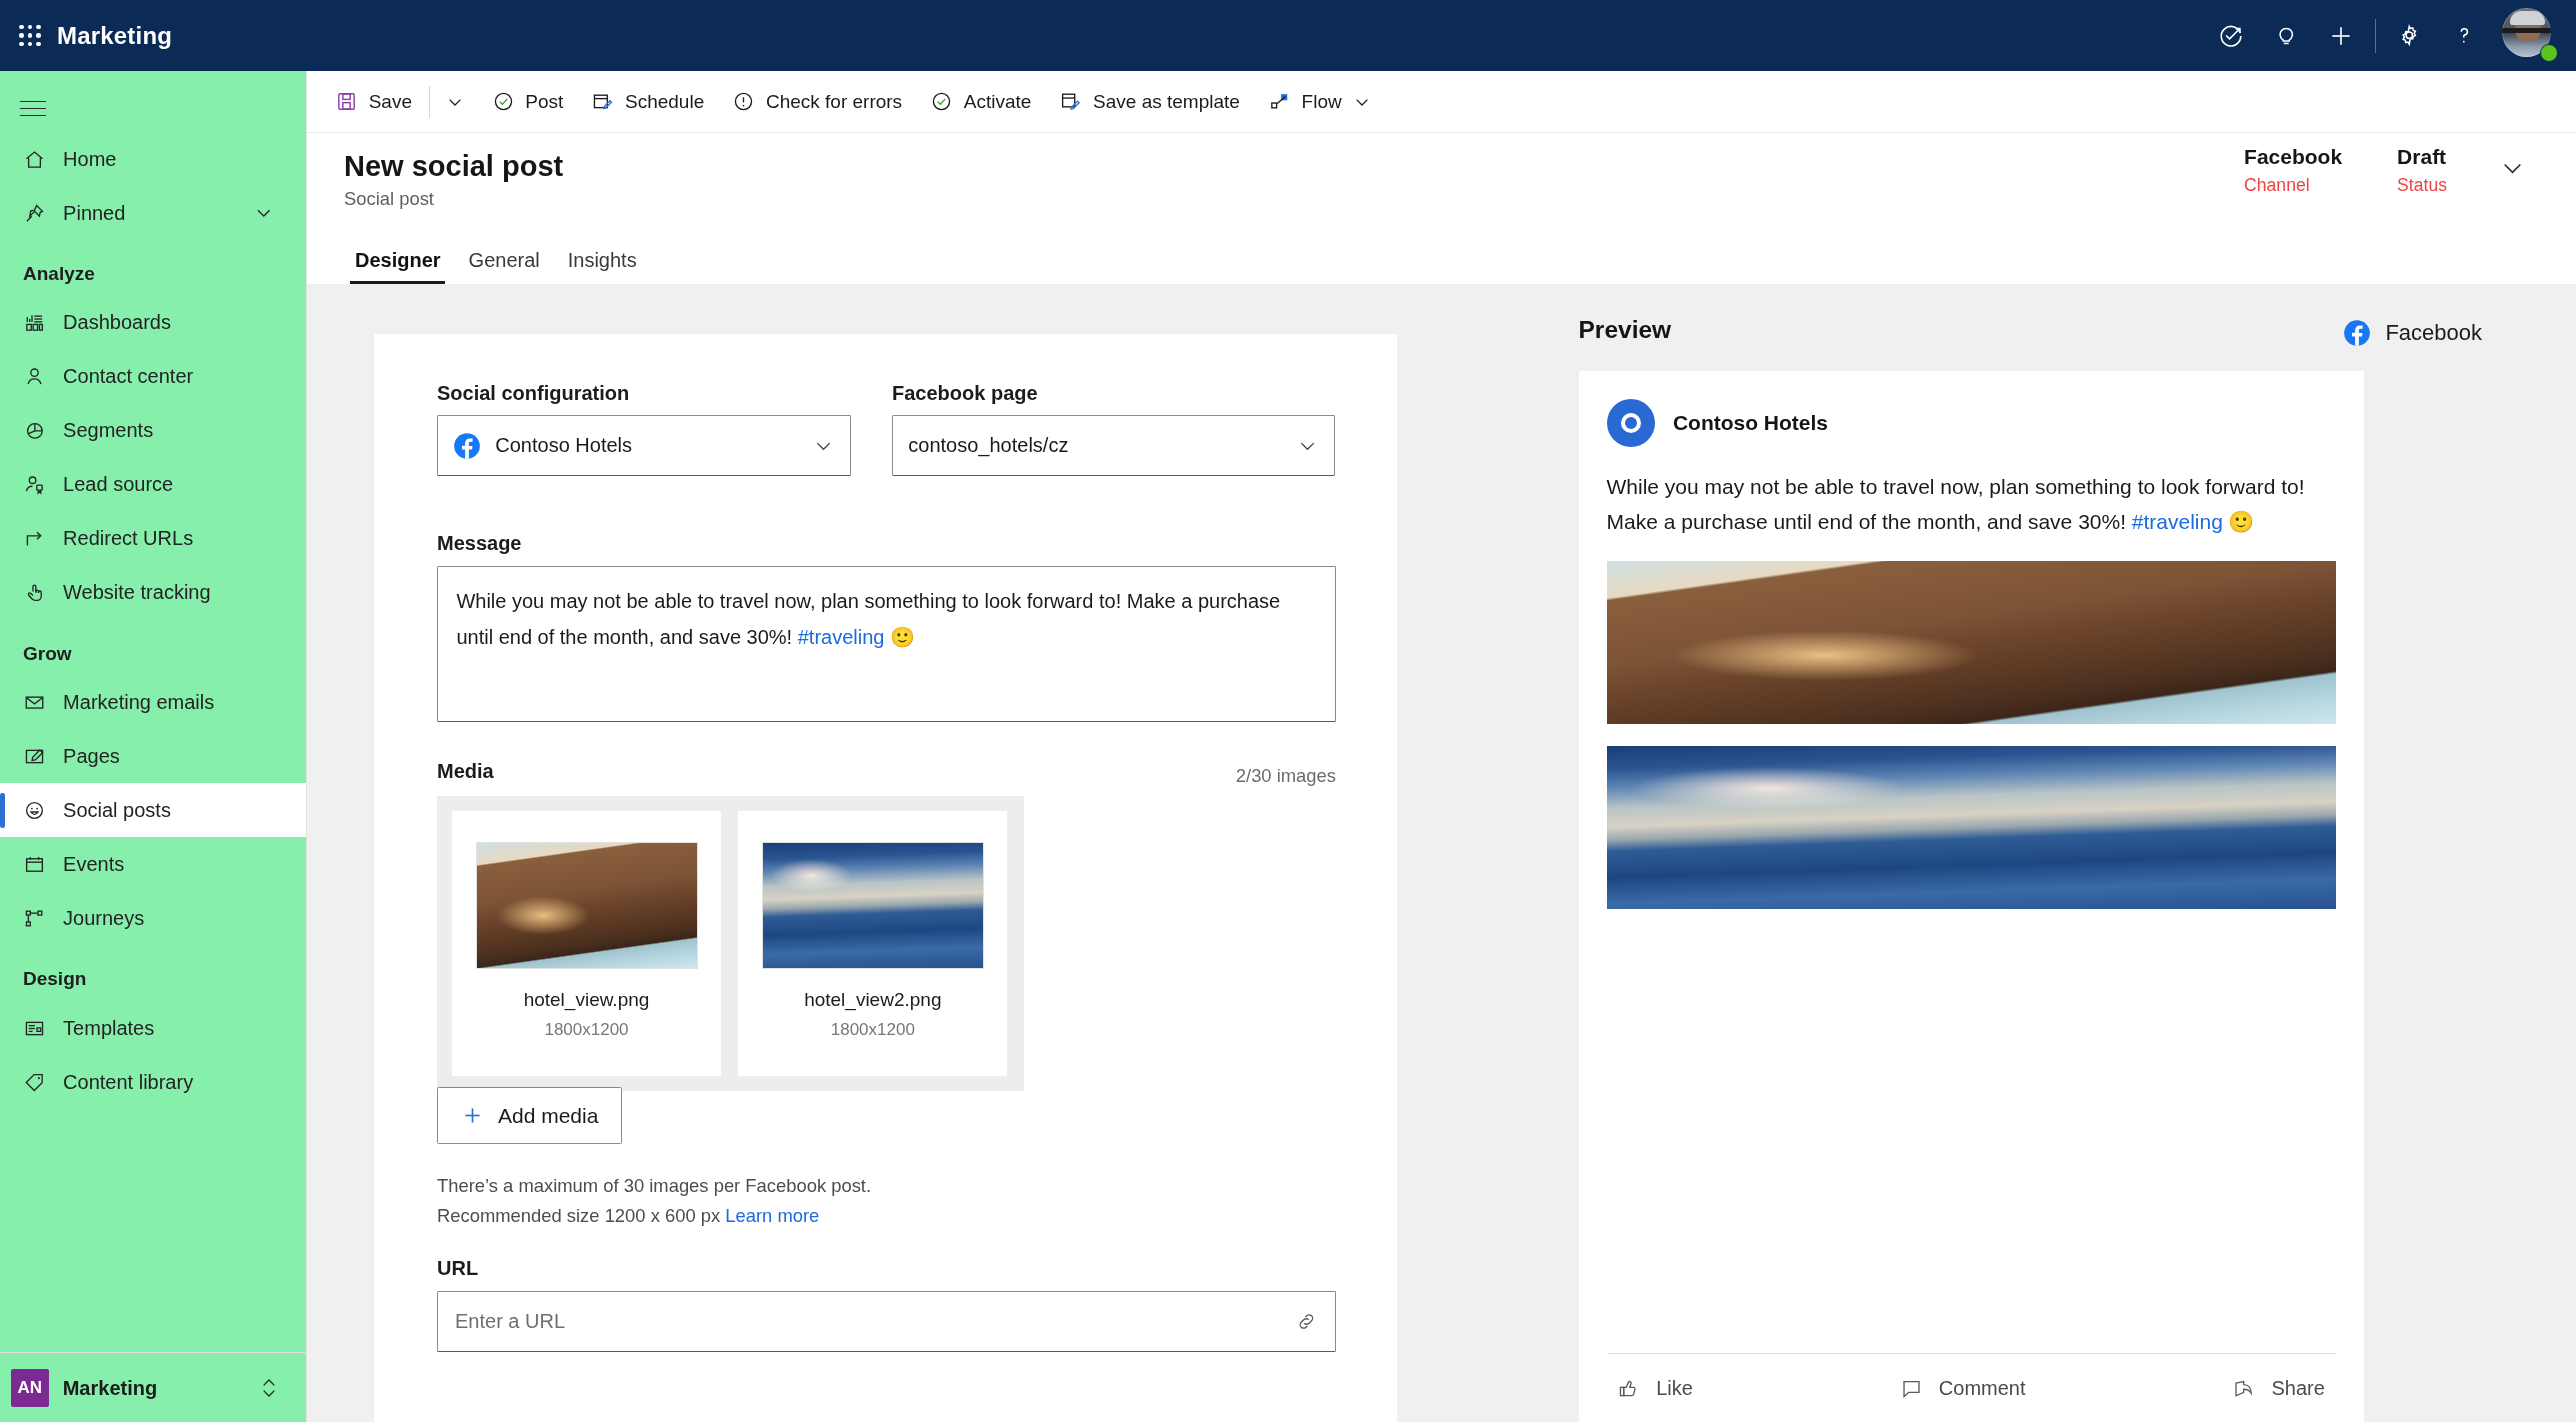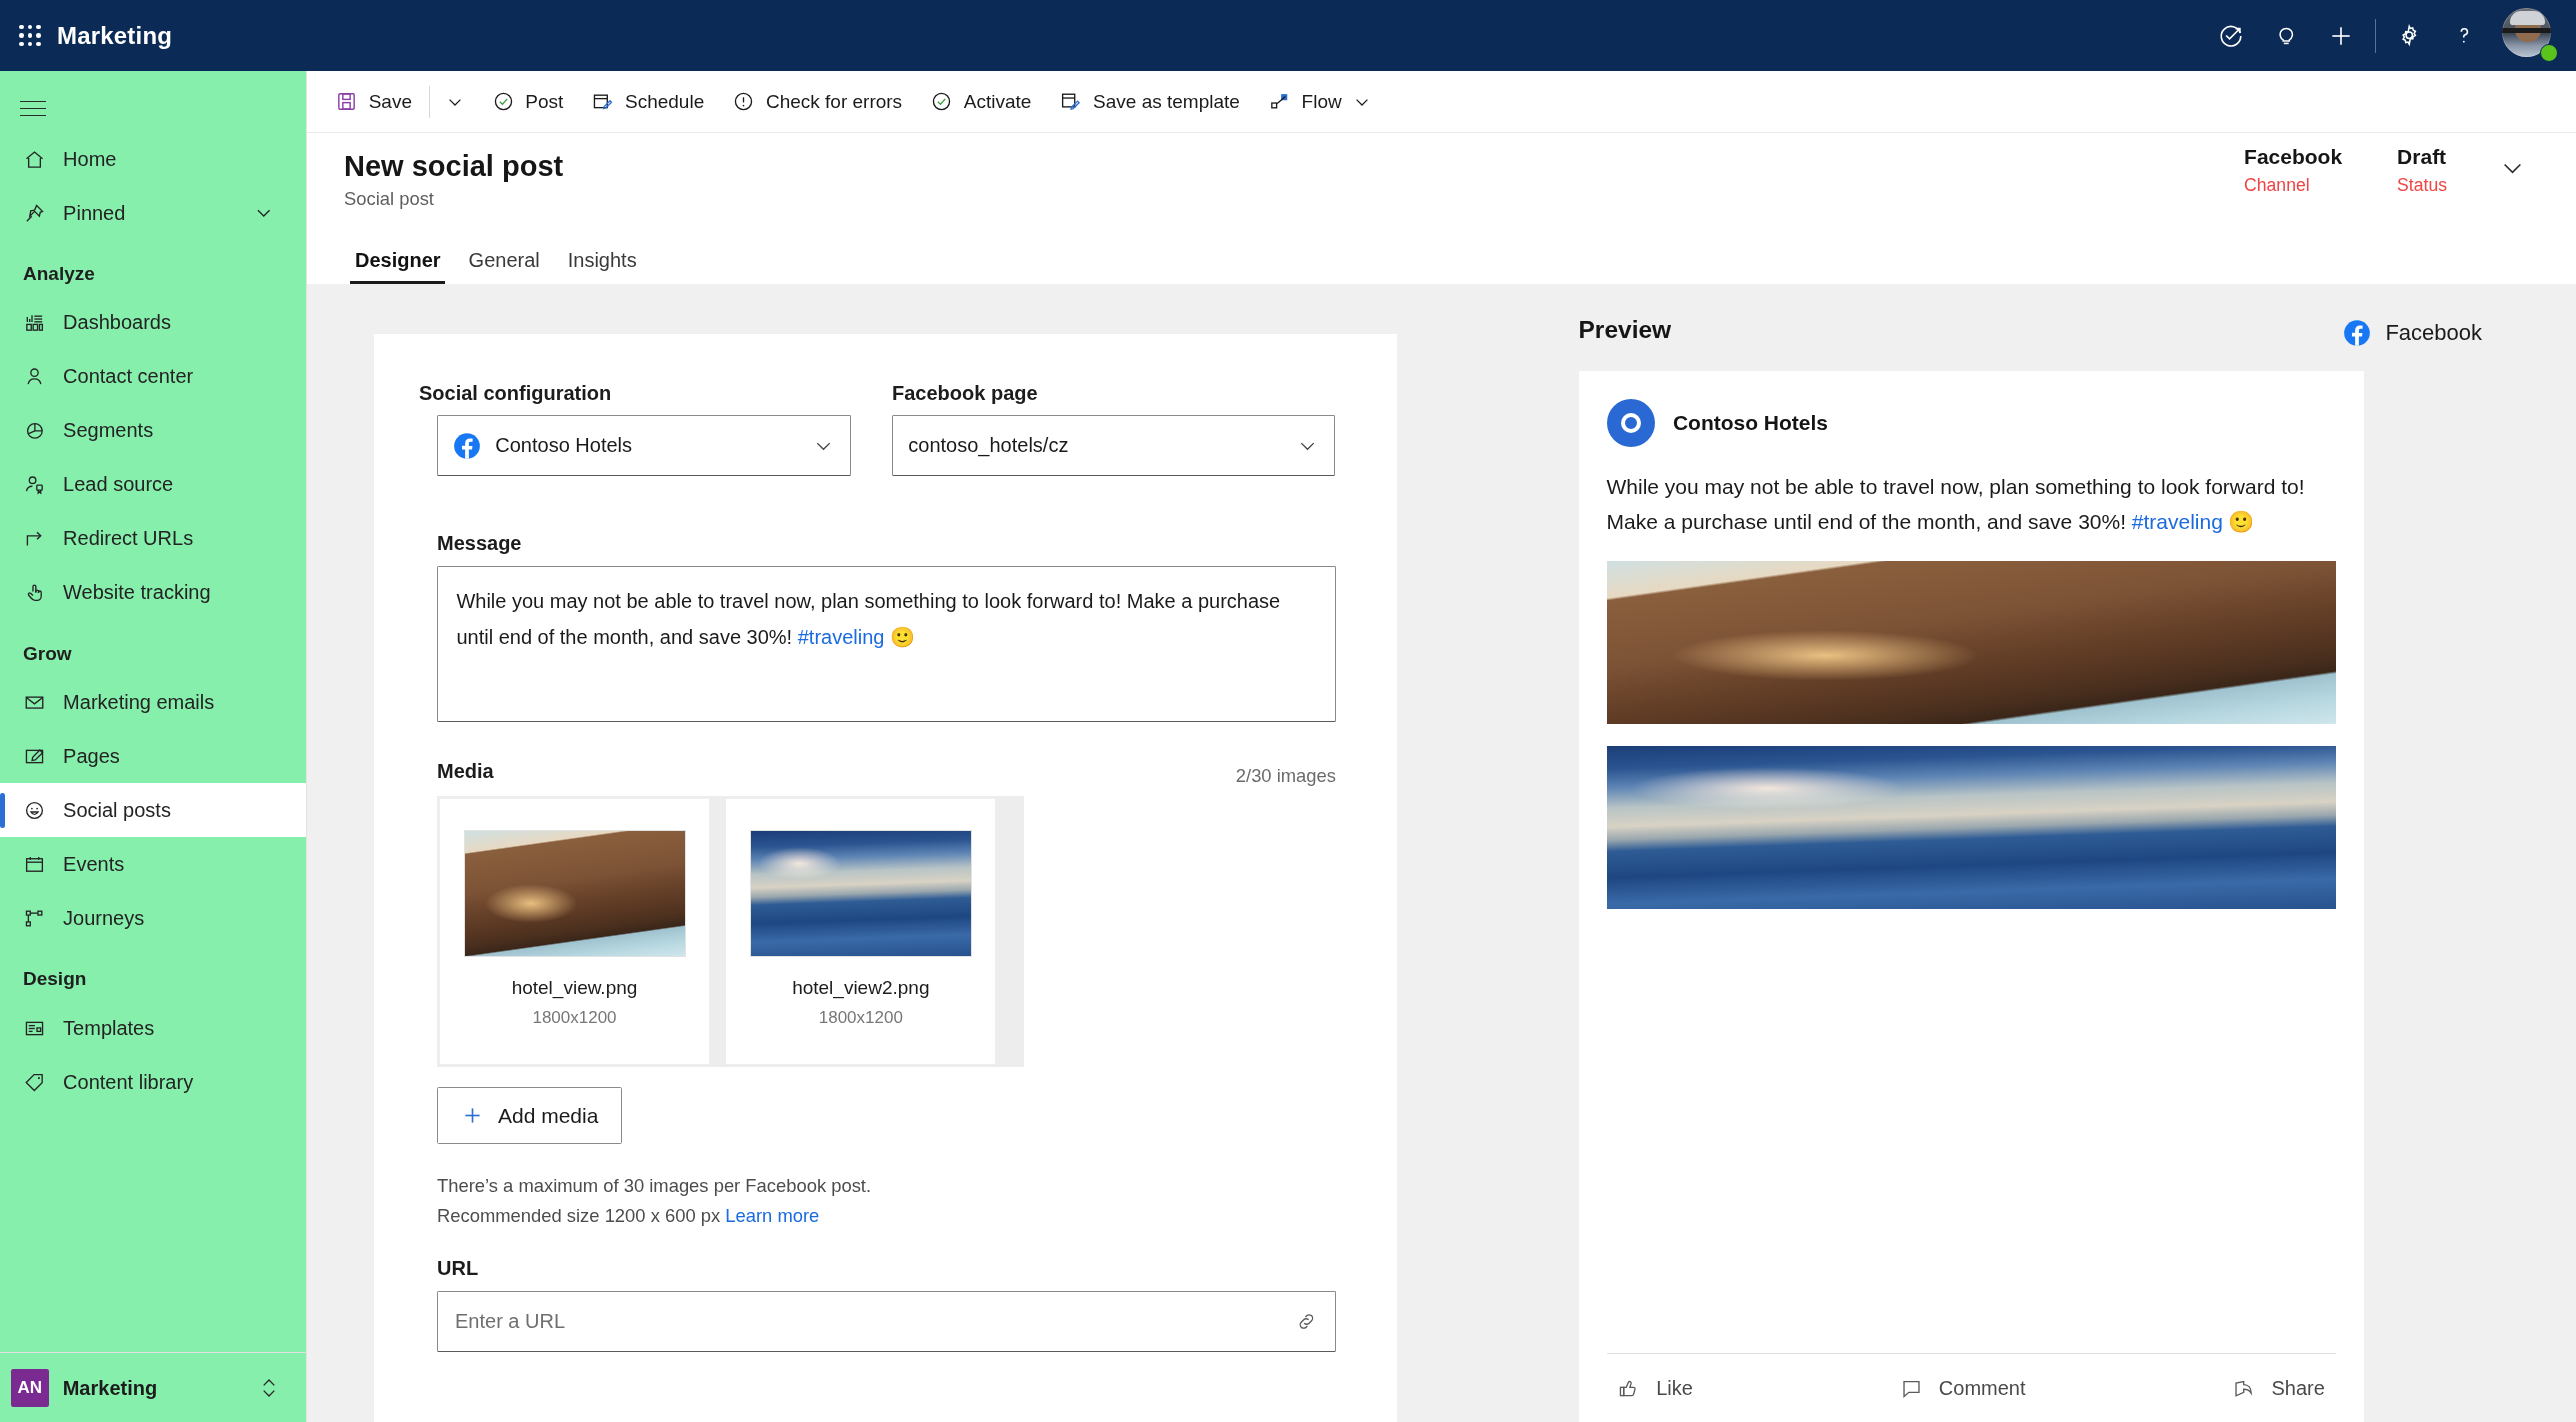--- a/index.html
+++ b/index.html
@@ -151,21 +151,21 @@
   .sel .val { font-size: 20px; color: #1a1a1a; }
   .sel .chev { margin-left: auto; }
 
   .msgbox {
     border: 0.8px solid #8a8a8a; border-bottom: 1.5px solid #5a5a5a; border-radius: 1.5px;
     background: #ffffff; padding: 17px 18.4px; cursor: text;
   }
   .msgtext { font-size: 20px; line-height: 1.78; color: #1b1b1b; }
   .hash { color: #1a6ae0; }
 
-  .mediastrip { background: #ededed; padding: 2px; display: flex; gap: 15.3px; }
+  .mediastrip { background: #ededed; padding: 14px; display: flex; gap: 15.3px; }
   .mediacard {
     width: 271px; height: 267px; background: #ffffff; border: 0.8px solid #eeeeee;
     display: flex; flex-direction: column; align-items: center; justify-content: flex-start;
     padding-top: 31px; cursor: pointer;
   }
   .thumb { width: 222px; height: 127px; border: 0.8px solid #e2e2e2; background-size: cover; background-position: center; }
   .mname { font-size: 19px; color: #1c1c1c; margin-top: 20px; }
   .msize { font-size: 17px; color: #777777; margin-top: 9.2px; }
 
   .btn-outline {
@@ -585,21 +585,21 @@
 <div class="tabs">
   <div class="tab active">Designer</div>
   <div class="tab">General</div>
   <div class="tab">Insights</div>
 </div>
 
 <div class="content">
 
   <div class="formcard">
 
-    <div style="position:absolute; left:45px; top:48px; width:222px;">
+    <div style="position:absolute; left:63px; top:48px; width:222px;">
       <div class="fieldlabel">Social configuration</div>
     </div>
     <div style="position:absolute; left:518px; top:48px;">
       <div class="fieldlabel">Facebook page</div>
     </div>
 
     <div class="sel" style="position:absolute; left:63px; top:81px; width:414px;">
       <span style="margin-right:14px;">
         <svg width="28" height="28" viewBox="0 0 24 24">
           <circle cx="12" cy="12" r="11" fill="#1877f2"></circle>

